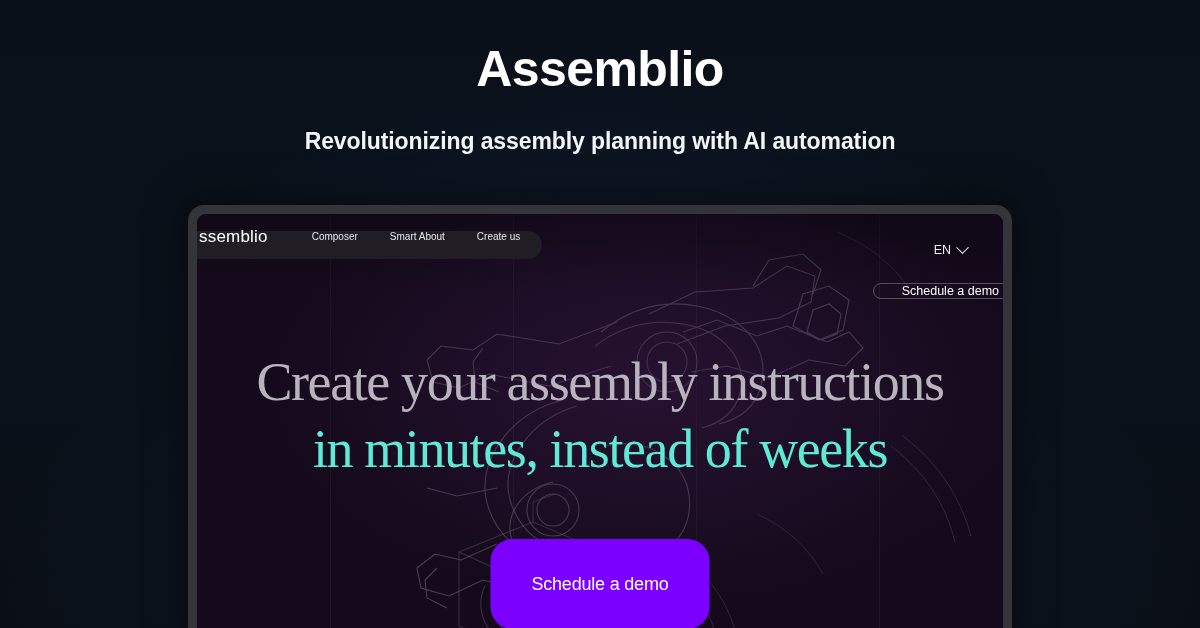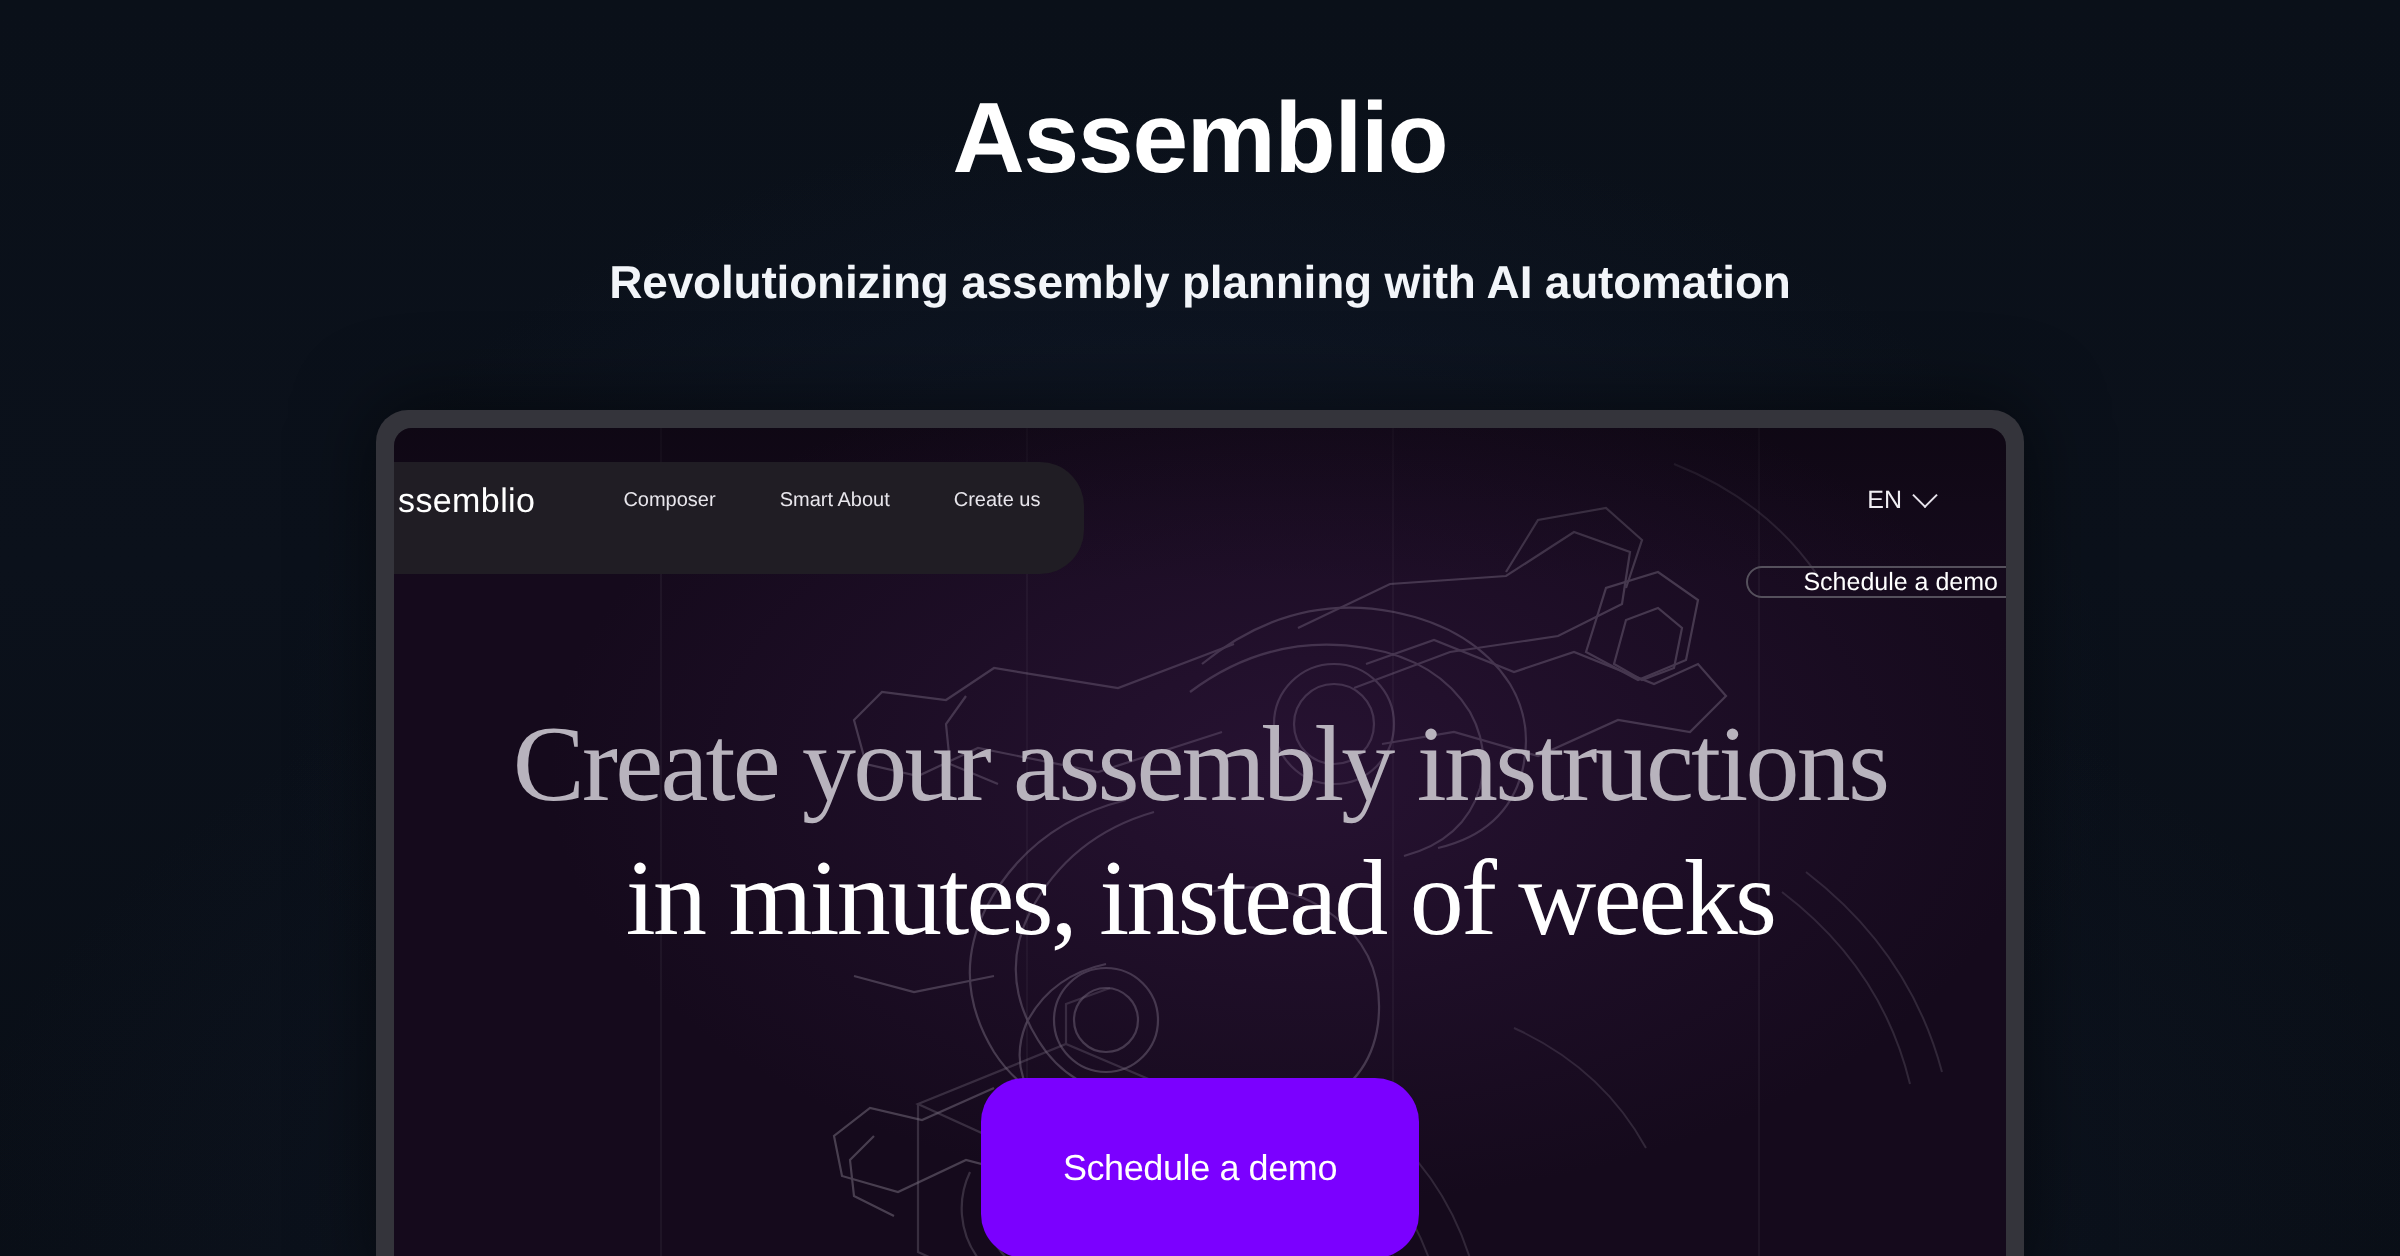--- a/index.html
+++ b/index.html
@@ -99,21 +99,21 @@
     top: 17px;
     left: 0;
     width: 100%;
     height: 44px;
     z-index: 4;
   }
   .nav-pill {
     position: absolute;
     left: -60px;
     top: 0;
-    height: 56px;
+    height: 28px;
     display: flex;
     align-items: center;
     gap: 0;
     padding: 0 22px 17px 62px;
     background: #201d24;
     border-radius: 22px;
   }
   .nav-logo {
     font-size: 17px;
     color: #ffffff;
@@ -191,21 +191,21 @@
   }
   .hero-line {
     font-size: 54px;
     font-weight: 400;
     letter-spacing: -1.4px;
     line-height: 1.24;
     white-space: nowrap;
     font-family: Liberation Serif, serif;
   }
   .hero-line-1 { color: #b8b3bd; }
-  .hero-line-2 { color: #ffffff; }
+  .hero-line-2 { color: #5eead4; }
 
   .hero-cta {
     position: absolute;
     top: 325px;
     left: 50%;
     transform: translateX(-50%);
     width: 219px;
     height: 90px;
     display: flex;
     align-items: center;

